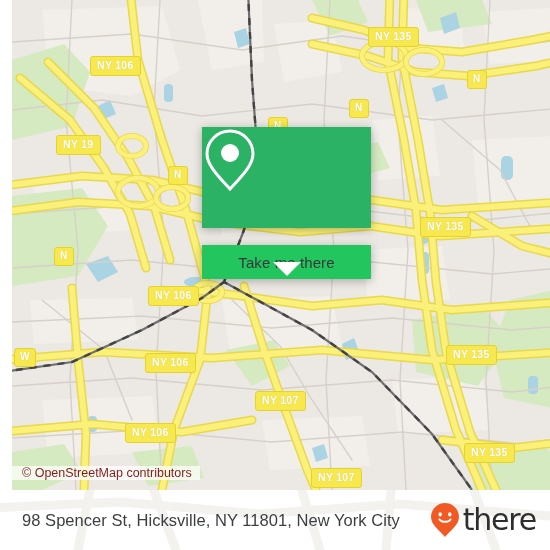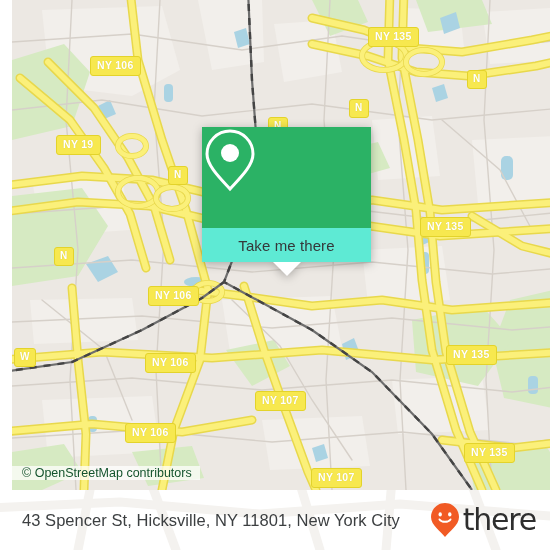--- a/index.html
+++ b/index.html
@@ -36,39 +36,39 @@
   
   .card{
     position:absolute;left:190px;top:127px;width:169px;
     filter:drop-shadow(0 2px 5px rgba(0,0,0,.28));
   }
   .card-top{
     height:101px;background:#2bb265;
     display:flex;align-items:center;justify-content:center;
   }
   .card-bottom{
-    height:34px;background:#5eead4;
-    display:flex;align-items:center;justify-content:center;
+    height:34px;background:#22c55e;
+    display:flex;align-items:center;justify-content:center;margin-top:17px;
   }
   .card-label{font-size:15px;color:#35383a;letter-spacing:.1px;}
   .card-tail{
     position:absolute;left:50%;top:135px;transform:translateX(-50%);
     width:0;height:0;
     border-left:14px solid transparent;
     border-right:14px solid transparent;
     border-top:14px solid #ffffff;
   }
 
   
   .osm{
     position:absolute;left:0;top:466px;height:14px;
     display:flex;align-items:center;
     padding:0 8px 0 10px;
     background:rgba(255,255,255,.72);
-    font-size:12.5px;color:#14532d;
+    font-size:12.5px;color:#7f1d1d;
     box-sizing:border-box;
   }
 
   
   .footer{
     position:absolute;left:0;top:490px;width:550px;height:60px;
     background:#ffffff;overflow:hidden;
   }
   .footer-wm{position:absolute;left:0;top:0;opacity:1;}
   .footer-inner{
@@ -277,21 +277,21 @@
       <g stroke="#f4f2ef" stroke-width="9" fill="none" stroke-linecap="round">
         <path d="M92 -10 L78 60"></path>
         <path d="M150 -10 L176 60"></path>
         <path d="M300 -6 L320 60"></path>
         <path d="M392 -10 L386 60"></path>
         <path d="M470 -10 L496 60"></path>
         <path d="M-10 18 L120 12 L260 24 L400 14 L550 26"></path>
       </g>
     </svg>
     <div class="footer-inner">
-      <span class="addr">43 Spencer St, Hicksville, NY 11801, New York City</span>
+      <span class="addr">98 Spencer St, Hicksville, NY 11801, New York City</span>
       <span class="brand">
         <svg width="30" height="36" viewBox="0 0 30 36">
           <path d="M15 1 C7.3 1 1 7.3 1 15 C1 23.4 11 29.4 15 35 C19 29.4 29 23.4 29 15 C29 7.3 22.7 1 15 1 Z" fill="#f15a24"></path>
           <ellipse cx="10.2" cy="12.4" rx="1.7" ry="2.1" fill="#ffffff"></ellipse>
           <ellipse cx="19.8" cy="12.4" rx="1.7" ry="2.1" fill="#ffffff"></ellipse>
           <path d="M9.5 17.4 C11.6 20.6 18.4 20.6 20.5 17.4" fill="none" stroke="#ffffff" stroke-width="1.9" stroke-linecap="round"></path>
         </svg>
         <span class="brand-word">there</span>
       </span>
     </div>

